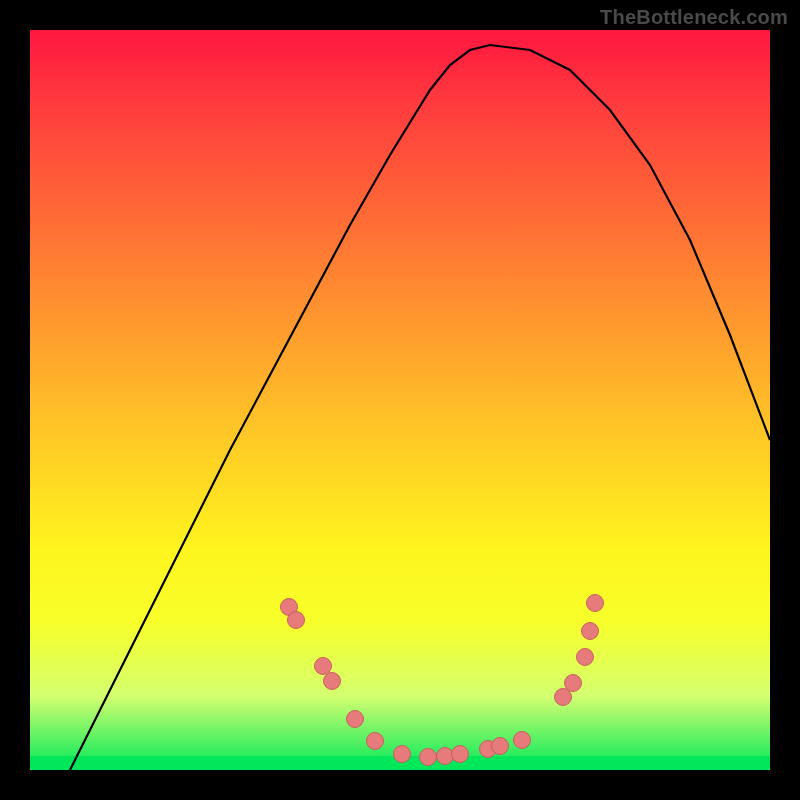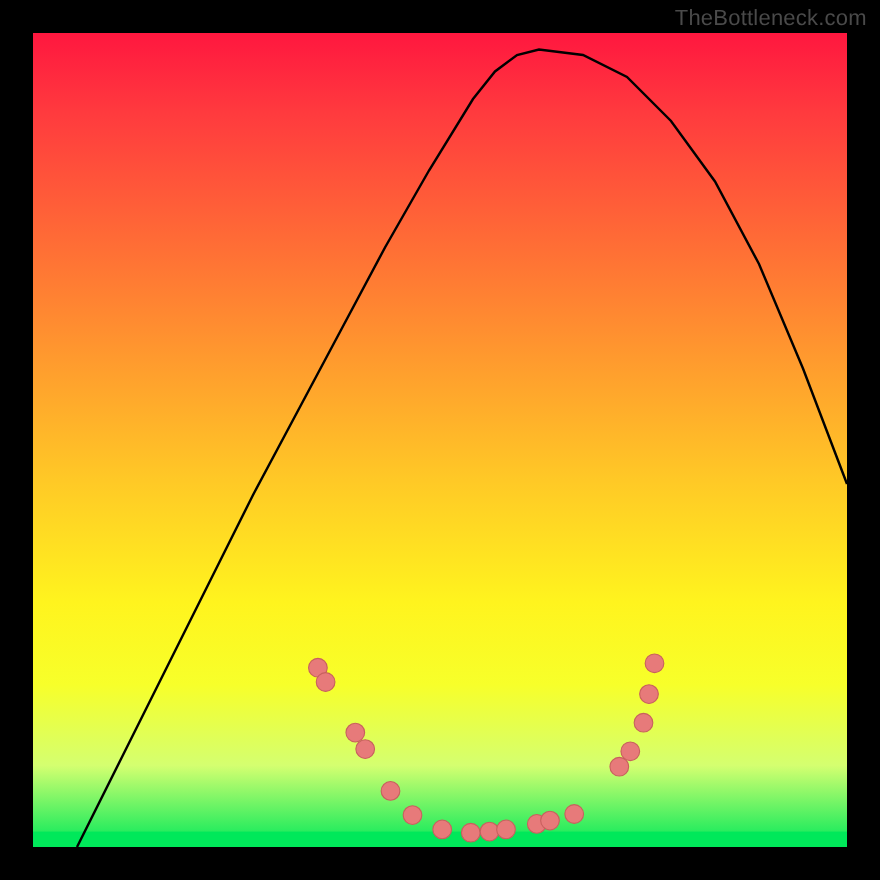--- a/index.html
+++ b/index.html
@@ -28,21 +28,21 @@
       #d4ff70 90%,
       #00e85a 100%
     );
   }
   .attribution {
     position: absolute;
     top: 6px;
     right: 12px;
     color: #4a4a4a;
     font-size: 20px;
-    font-weight: 400;
+    font-weight: 700;
     letter-spacing: 0.2px;
     z-index: 5;
   }
   svg.curve {
     position: absolute;
     left: 0;
     top: 0;
     width: 740px;
     height: 740px;
     z-index: 2;

